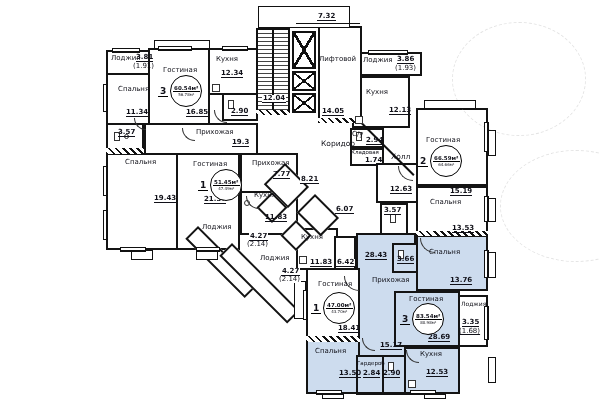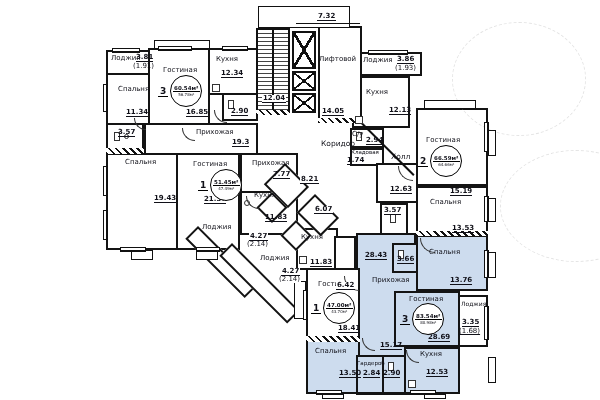--- a/index.html
+++ b/index.html
@@ -197,37 +197,37 @@
       <span class="tot">51.45м²</span>
       <span class="sub">47.49м²</span>
     </span>
   </div>
   <div class="lb ar" style="left:204px;top:196px;">21.37</div>
   <div class="lb" style="left:252px;top:160px;">Прихожая</div>
   <div class="lb ar" style="left:273px;top:171px;">7.77</div>
   <div class="lb ar lbw" style="left:300px;top:176px;">8.21</div>
   <div class="lb" style="left:254px;top:192px;">Кухня</div>
   <div class="lb ar" style="left:265px;top:214px;">11.83</div>
-  <div class="lb ar lbw" style="left:314px;top:206px;">6.07</div>
+  <div class="lb ar lbw" style="left:335px;top:206px;">6.07</div>
   <div class="lb" style="left:202px;top:224px;">Лоджия</div>
   <div class="lb ar lbw" style="left:249px;top:233px;">4.27</div>
   <div class="lb lbw" style="left:246px;top:241px;">(2.14)</div>
   <div class="lb" style="left:260px;top:255px;">Лоджия</div>
   <div class="lb ar lbw" style="left:281px;top:268px;">4.27</div>
   <div class="lb lbw" style="left:278px;top:276px;">(2.14)</div>
 
   <div class="lb" style="left:363px;top:57px;">Лоджия</div>
   <div class="lb ar" style="left:397px;top:56px;">3.86</div>
   <div class="lb" style="left:395px;top:65px;">(1.93)</div>
   <div class="lb" style="left:366px;top:89px;">Кухня</div>
   <div class="lb ar" style="left:389px;top:107px;">12.13</div>
   <div class="lb" style="left:352px;top:131px;">С/у</div>
   <div class="lb ar" style="left:366px;top:137px;">2.94</div>
   <div class="lb" style="left:351px;top:150px;font-size:5.5px;">Кладовая</div>
-  <div class="lb ar" style="left:347px;top:157px;">1.74</div>
+  <div class="lb ar" style="left:365px;top:157px;">1.74</div>
   <div class="lb ar" style="left:390px;top:186px;">12.63</div>
   <div class="lb" style="left:426px;top:137px;">Гостиная</div>
   <div class="stamp" style="left:418px;top:145px;">
     <span class="rn">2</span>
     <span class="circ">
       <span class="tot">66.59м²</span>
       <span class="sub">64.66м²</span>
     </span>
   </div>
   <div class="lb ar" style="left:450px;top:188px;text-align:center;">15.19</div>
@@ -265,15 +265,15 @@
   <div class="stamp" style="left:311px;top:292px;">
     <span class="rn">1</span>
     <span class="circ">
       <span class="tot">47.00м²</span>
       <span class="sub">43.70м²</span>
     </span>
   </div>
   <div class="lb ar" style="left:338px;top:325px;">18.41</div>
   <div class="lb" style="left:301px;top:234px;">Кухня</div>
   <div class="lb ar" style="left:310px;top:259px;">11.83</div>
-  <div class="lb ar lbw" style="left:336px;top:259px;margin-top:23px;">6.42</div>
+  <div class="lb ar lbw" style="left:336px;top:259px;">6.42</div>
 
 </div>
 
 </body></html>

